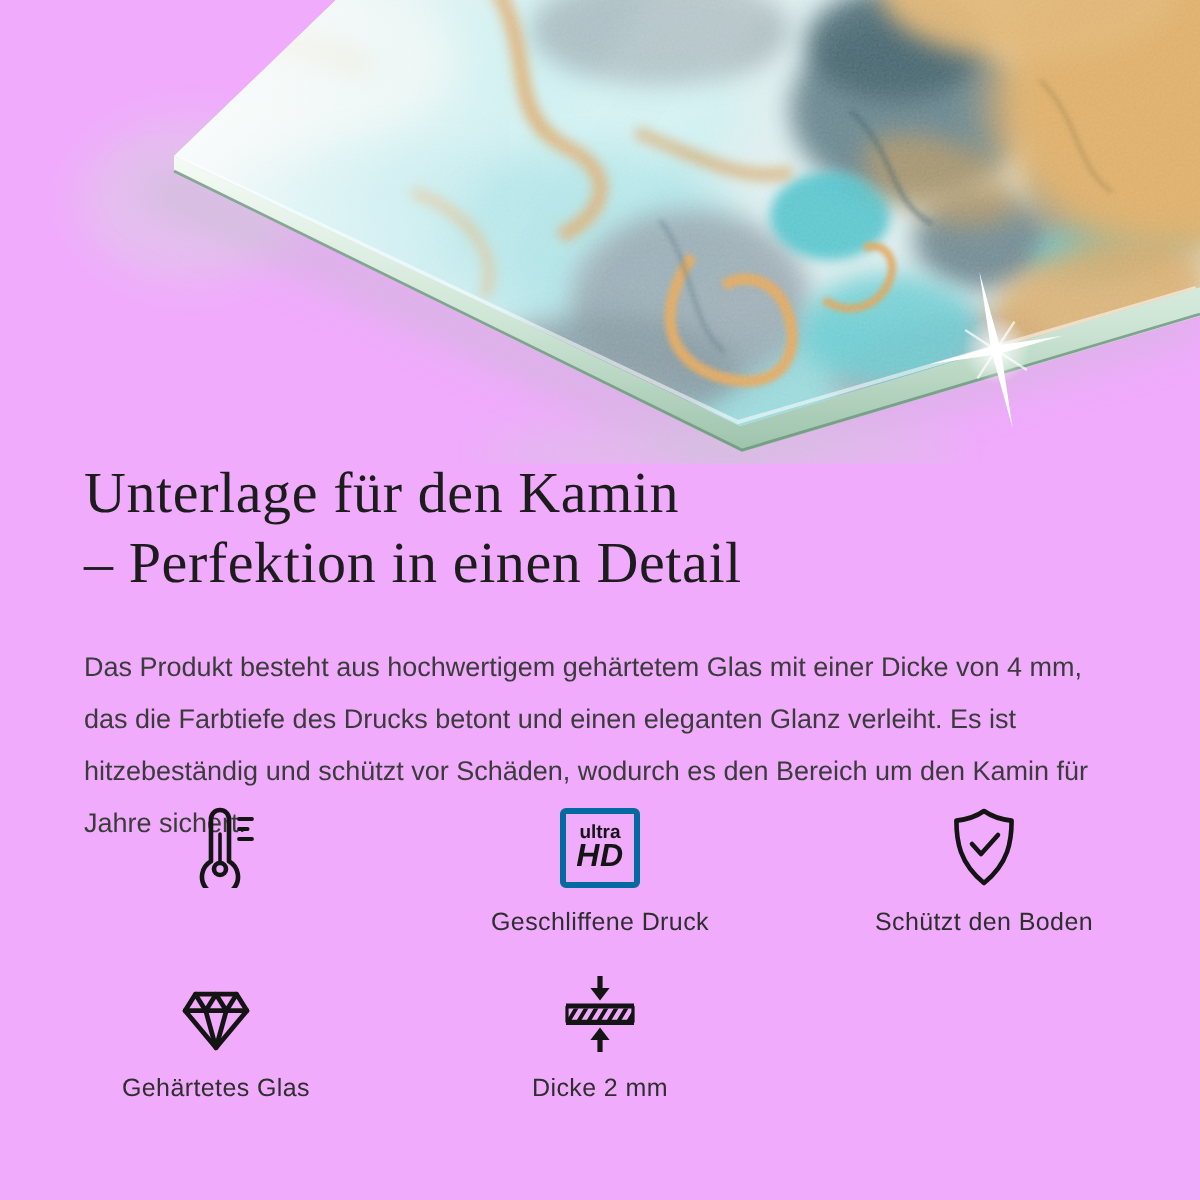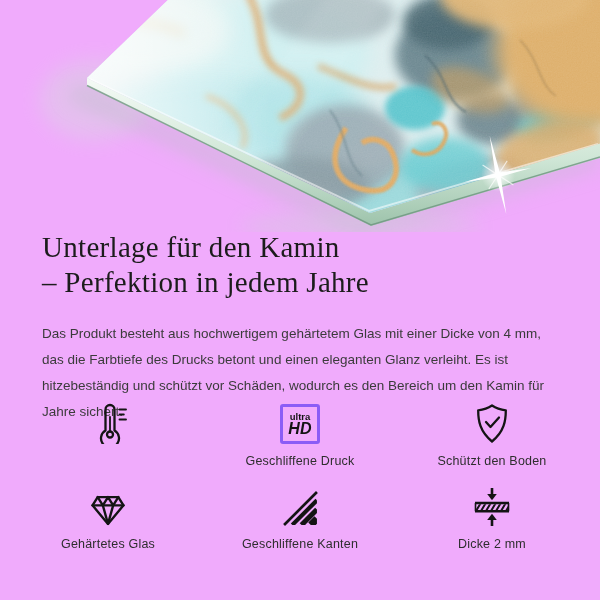--- a/index.html
+++ b/index.html
@@ -9,21 +9,21 @@
   .heading{position:absolute;left:42px;top:230px;margin:0;
            font-family:"Liberation Serif",serif;font-weight:500;
            font-size:29px;line-height:35px;letter-spacing:.3px;color:#1c1c1c;}
   .desc{position:absolute;left:42px;top:321px;width:512px;margin:0;
         font-size:13.5px;line-height:26px;color:#3b3b3b;}
   .features{position:absolute;left:12px;top:400px;width:576px;
             display:grid;grid-template-columns:repeat(3,1fr);row-gap:14px;}
   .feature{display:flex;flex-direction:column;align-items:center;}
   .icon-box{height:44px;display:flex;align-items:flex-end;justify-content:center;}
   .feature .label{margin-top:10px;font-size:12.5px;letter-spacing:.2px;color:#2e2e2e;line-height:15px;}
-  .uhd{width:34px;height:34px;border:3px solid #8b5cf6;border-radius:3px;
+  .uhd{width:34px;height:34px;border:3px solid #0369a1;border-radius:3px;
        display:flex;flex-direction:column;align-items:center;justify-content:center;color:#141414;}
   .uhd .u-top{font-size:9.5px;font-weight:700;line-height:9px;}
   .uhd .u-bot{font-size:16px;font-weight:800;line-height:15px;letter-spacing:.3px;font-style:italic;}
   .ic{stroke:#141414;fill:none;stroke-width:2.3;stroke-linecap:round;stroke-linejoin:round;}
   .ic-fill{fill:#141414;stroke:none;}
 </style>
 </head>
 <body>
 
 <div class="page">
@@ -119,21 +119,21 @@
       <g transform="translate(498,175) rotate(-12)">
         <circle r="17" fill="url(#glowG)"></circle>
         <polygon points="0,-40 2.4,0 0,40 -2.4,0" fill="#ffffff"></polygon>
         <polygon points="-34,0 0,-2.2 34,0 0,2.2" fill="#ffffff" opacity="0.95"></polygon>
         <path d="M-13,-13 L13,13 M-12,12 L12,-12" stroke="#ffffff" stroke-width="1.2" opacity="0.7"></path>
         <circle r="3" fill="#ffffff"></circle>
       </g>
     </svg>
   </div>
 
-  <h1 class="heading"><span>Unterlage für den Kamin</span><br><span>– Perfektion in jedem Jahre</span></h1>
+  <h1 class="heading"><span>Unterlage für den Kamin</span><br><span>– Perfektion in einen Detail</span></h1>
 
   <p class="desc">Das Produkt besteht aus hochwertigem gehärtetem Glas mit einer Dicke von 4 mm, das die Farbtiefe des Drucks betont und einen eleganten Glanz verleiht. Es ist hitzebeständig und schützt vor Schäden, wodurch es den Bereich um den Kamin für Jahre sichert.</p>
 
   <div class="features">
 
     <div class="feature">
       <div class="icon-box">
         <svg width="40" height="42" viewBox="0 0 40 42" class="ic">
           <path d="M17.5,28.6 V7.5 A4.5,4.5 0 0 1 26.5,7.5 V28.6 A9,9 0 1 1 17.5,28.6 Z"></path>
           <circle cx="22" cy="32.5" r="3"></circle>
@@ -168,38 +168,20 @@
         <svg width="38" height="33" viewBox="0 0 36 32" class="ic" stroke-width="2">
           <path d="M8,3 H28 L33,11 L18,29 L3,11 Z"></path>
           <path d="M3,11 H33"></path>
           <path d="M8,3 L13,11 L18,3 L23,11 L28,3"></path>
           <path d="M13,11 L18,29 L23,11"></path>
         </svg>
       </div>
       <div class="label">Gehärtetes Glas</div>
     </div>
 
-    <div class="feature">
-      <div class="icon-box">
-        <svg width="37" height="37" viewBox="0 0 36 36">
-          <defs>
-              <clipPath id="triClip">
-                <path d="M34,2 L34,34 L2,34 Z"></path>
-              </clipPath>
-            </defs>
-          <path d="M2,34 L34,2" stroke="#141414" stroke-width="2.6" fill="none"></path>
-          <g clip-path="url(#triClip)" stroke="#141414" fill="none">
-            <path d="M10,34 L34,10" stroke-width="4"></path>
-            <path d="M19,34 L34,19" stroke-width="5"></path>
-            <path d="M28,34 L34,28" stroke-width="7"></path>
-          </g>
-        </svg>
-      </div>
-      <div class="label">Geschliffene Kanten</div>
-    </div>
 
     <div class="feature">
       <div class="icon-box">
         <svg width="40" height="40" viewBox="0 0 40 40">
           <defs>
               <clipPath id="barClip">
                 <rect x="4" y="17.2" width="32" height="5.8"></rect>
               </clipPath>
             </defs>
           <path d="M20,1 V7.5" stroke="#141414" stroke-width="2.6"></path>

